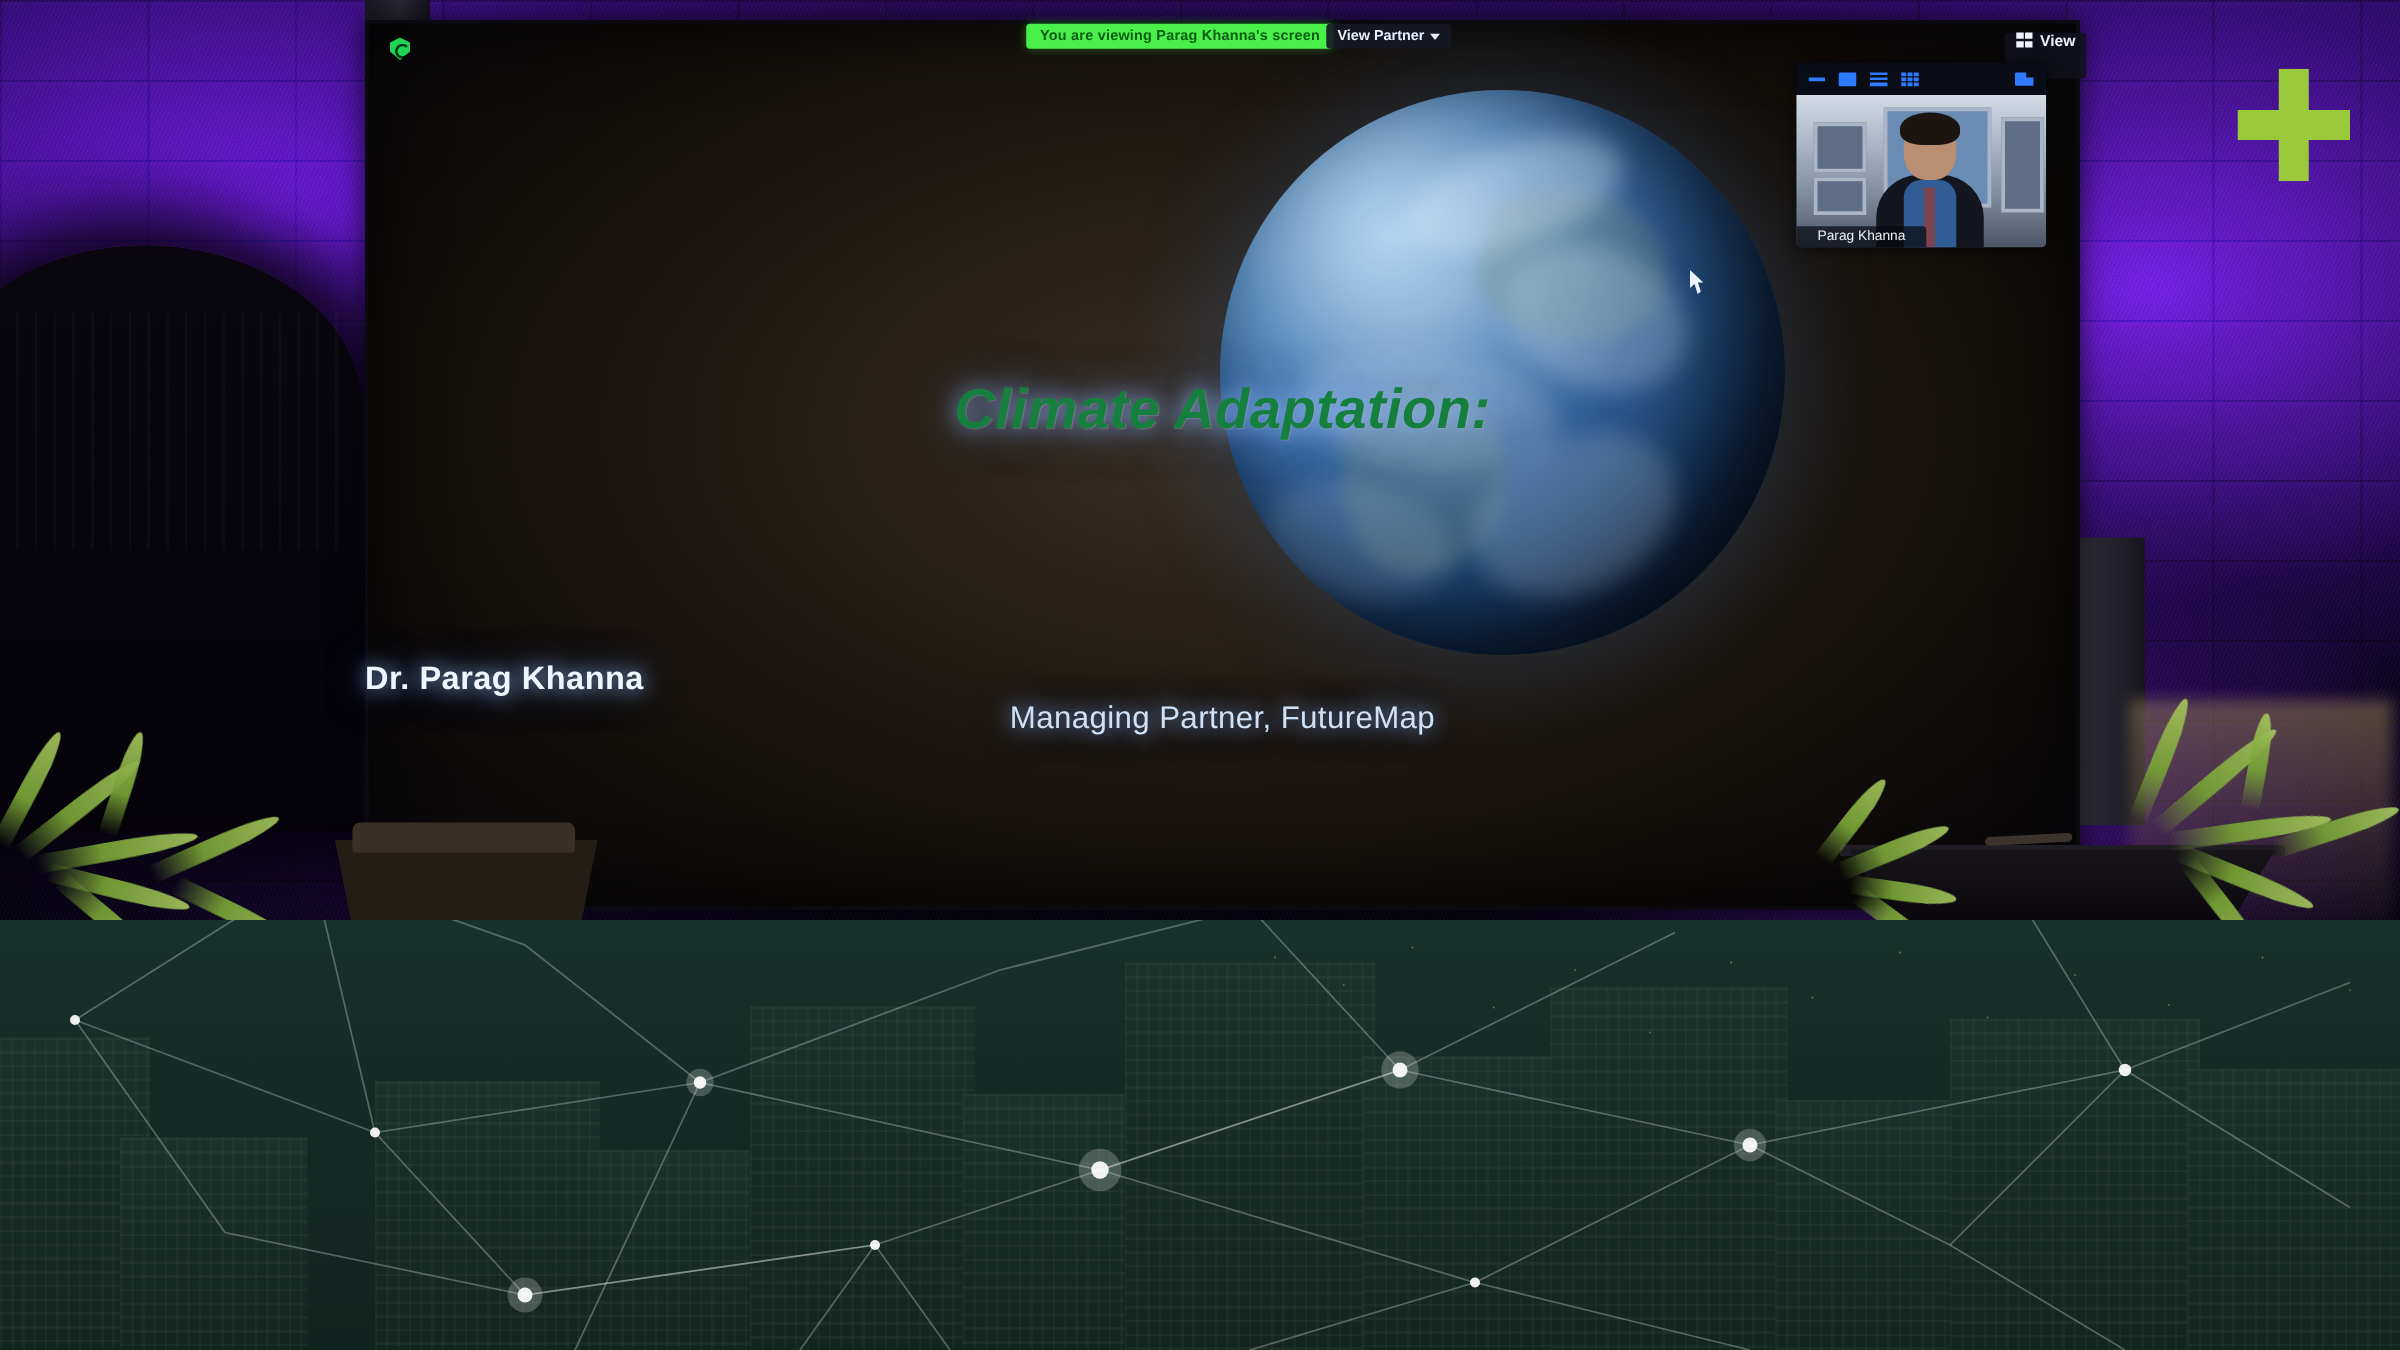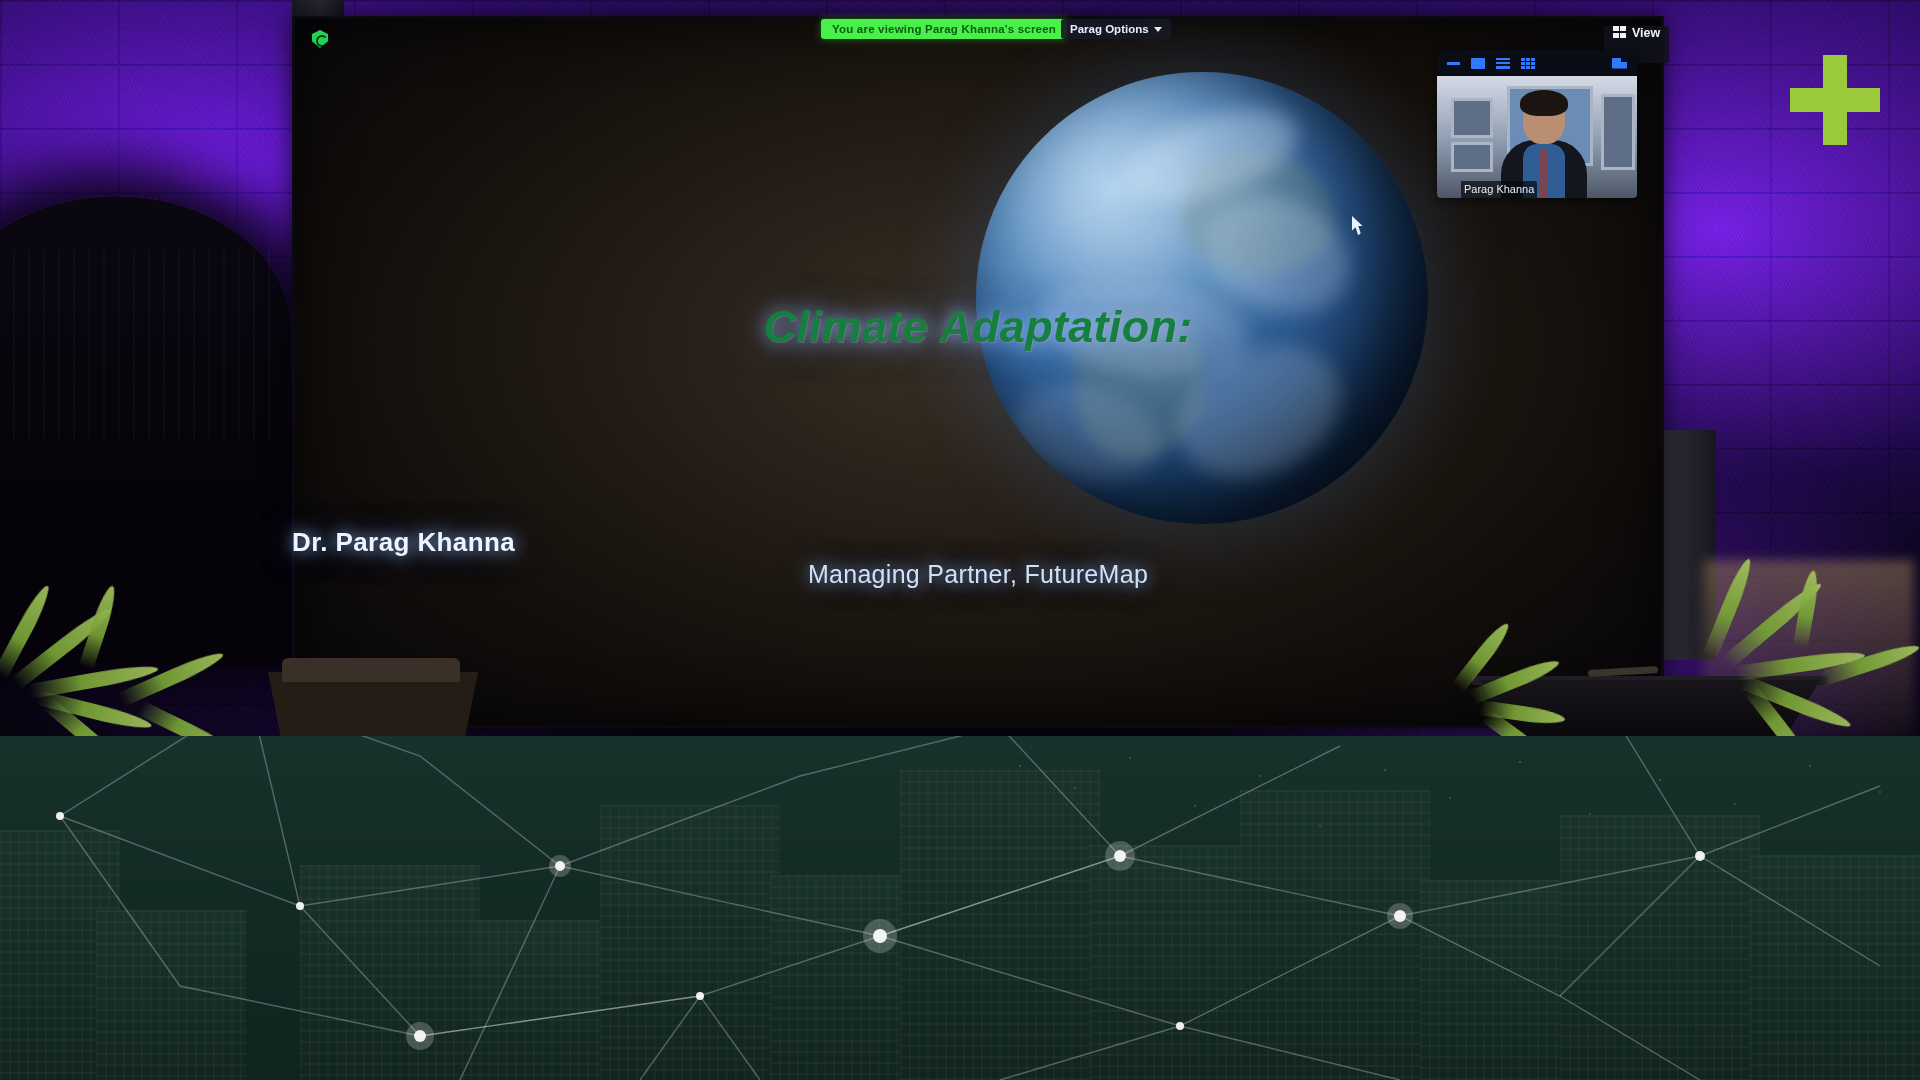--- a/index.html
+++ b/index.html
@@ -172,22 +172,22 @@
   .tv-f4{ left:164px; top:18px; width:34px; height:76px; }
   .tv-person{
     position:absolute; left:66px; top:18px; width:80px; height:104px;
   }
   .tv-head{ position:absolute; left:20px; top:0; width:42px; height:50px; border-radius:46% 46% 42% 42%; background:#b98e72; }
   .tv-hair{ position:absolute; left:17px; top:-4px; width:48px; height:26px; border-radius:50% 50% 38% 38%; background:#1b1410; }
   .tv-body{ position:absolute; left:-2px; top:46px; width:86px; height:60px; border-radius:34px 34px 0 0; background:#13161e; }
   .tv-shirt{ position:absolute; left:20px; top:50px; width:42px; height:56px; background:#2f5d94; border-radius:14px 14px 0 0;}
   .tv-tie{ position:absolute; left:36px; top:56px; width:9px; height:48px; background:#7a4553; }
   .thumb-name{
-    position:absolute; left:0; bottom:0; padding:2px 3px 3px;
-    background:rgba(5,8,14,.72); color:#e9eef7; font-size:11px; border-top-right-radius:3px;margin-left:24px;
+    position:absolute; left:0; bottom:0; padding:2px 17px 3px;
+    background:rgba(5,8,14,.72); color:#e9eef7; font-size:11px; border-top-right-radius:3px;
   }
   .cursor{ position:absolute; left:1352px; top:216px; width:14px; height:20px;
     background:#eaf2ff; clip-path:polygon(0 0,0 72%,26% 56%,44% 96%,62% 86%,45% 50%,76% 50%);
     filter:drop-shadow(0 0 4px rgba(120,170,255,.95)); }
 
   
   .plant{ position:absolute; pointer-events:none; }
   .frond{ position:absolute; width:130px; height:15px; border-radius:0 60% 60% 0;
           background:linear-gradient(90deg, rgba(40,70,26,.0), rgba(116,158,52,.95) 40%, rgba(168,200,96,.9));
           transform-origin:0 50%; filter:blur(.4px); }
@@ -274,21 +274,21 @@
     <div class="slide-presenter">Dr. Parag Khanna</div>
     <div class="slide-role">Managing Partner, FutureMap</div>
 
     <div class="zoom-shield"></div>
 
     <div class="viewing-banner">
       <span>You are viewing Parag Khanna's screen</span>
     </div>
 
     <div class="view-options">
-      <span>Parag Options</span>
+      <span>View Partner</span>
       <span class="chev"></span>
     </div>
 
     <div class="view-btn">
       <span class="grid-icn">
           <i></i>
           <i></i>
           <i></i>
           <i></i>
         </span>

